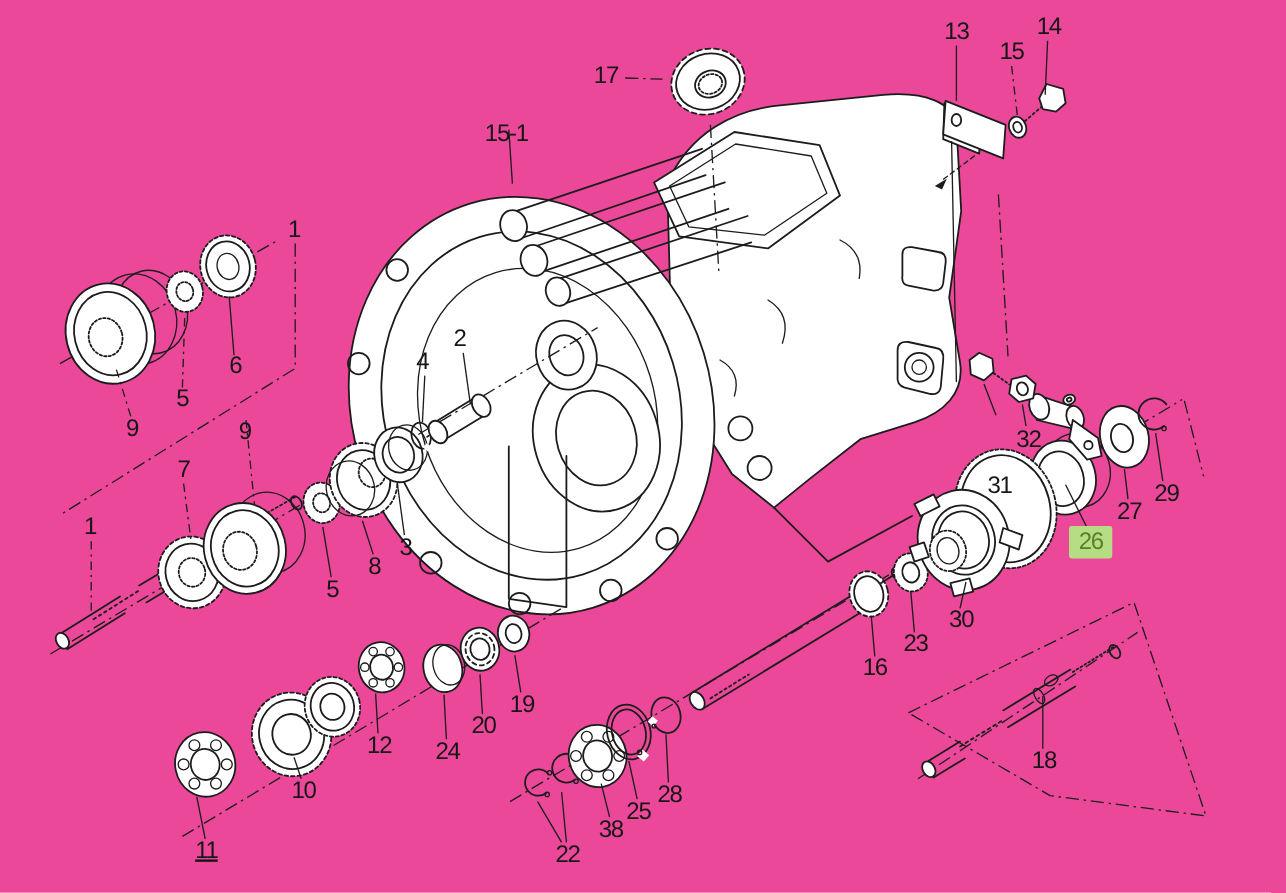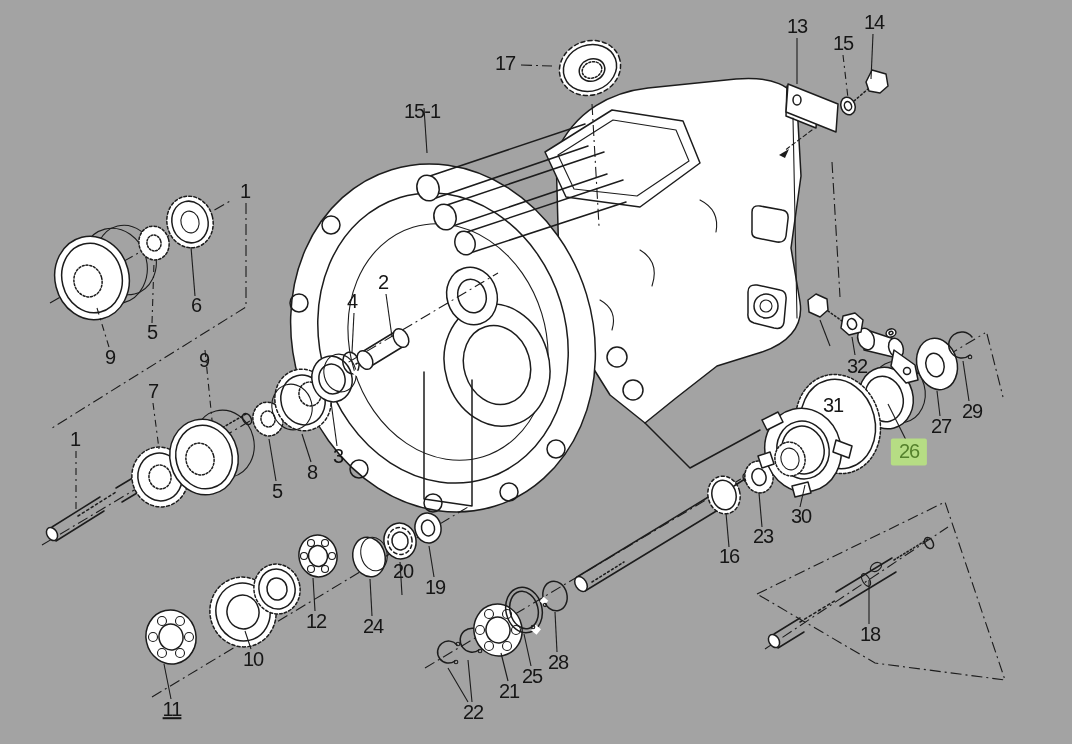--- a/index.html
+++ b/index.html
@@ -1,16 +1,16 @@
 <!DOCTYPE html>
 <html><head>
 <meta charset="utf-8">
 <style>
   html,body{margin:0;padding:0;background:#ffffff;}
-  .stage{position:relative;width:1072px;height:744px;background:#a3a3a3;overflow:hidden;
+  .stage{position:relative;width:1072px;height:744px;background:#ec4899;overflow:hidden;
          font-family:"Liberation Sans",sans-serif;}
   .stage svg{position:absolute;left:0;top:0;}
   svg .ln{stroke:#1c1c1c;fill:none;stroke-width:1.5;stroke-linecap:round;stroke-linejoin:round;}
   svg .w{fill:#ffffff;}
   svg .thin{stroke-width:1.1;}
   svg .axis{stroke:#1c1c1c;fill:none;stroke-width:1.1;stroke-dasharray:11 4 2 4;}
   svg .ldr{stroke:#1c1c1c;fill:none;stroke-width:1.1;}
   svg .ldrd{stroke:#1c1c1c;fill:none;stroke-width:1.1;stroke-dasharray:7 4 2 4;}
   #labels{position:absolute;left:0;top:0;width:100%;height:100%;}
   .plabel{position:absolute;transform:translate(-50%,-54%);font-size:20px;line-height:1;
@@ -309,24 +309,24 @@
       <div class="plabel" style="left: 383px; top: 283px;">2</div>
       <div class="plabel" style="left: 352px; top: 302px;">4</div>
       <div class="plabel" style="left: 75px; top: 440px;">1</div>
       <div class="plabel" style="left: 338px; top: 457px;">3</div>
       <div class="plabel" style="left: 312px; top: 473px;">8</div>
       <div class="plabel" style="left: 277px; top: 492px;">5</div>
       <div class="plabel" style="left: 172px; top: 710px; text-decoration: underline;">11</div>
       <div class="plabel" style="left: 253px; top: 660px; text-align: right;">10</div>
       <div class="plabel" style="left: 316px; top: 622px;">12</div>
       <div class="plabel" style="left: 373px; top: 627px;">24</div>
-      <div class="plabel" style="left: 403px; top: 572px;">20</div>
+      <div class="plabel" style="left: 403px; top: 606px;">20</div>
       <div class="plabel" style="left: 435px; top: 588px;">19</div>
       <div class="plabel" style="left: 473px; top: 713px;">22</div>
-      <div class="plabel" style="left: 509px; top: 692px;">21</div>
+      <div class="plabel" style="left: 509px; top: 692px;">38</div>
       <div class="plabel" style="left: 532px; top: 677px;">25</div>
       <div class="plabel" style="left: 558px; top: 663px;">28</div>
       <div class="plabel" style="left: 729px; top: 557px; text-align: right;">16</div>
       <div class="plabel" style="left: 763px; top: 537px;">23</div>
       <div class="plabel" style="left: 801px; top: 517px;">30</div>
       <div class="plabel" style="left: 870px; top: 635px;">18</div>
       <div class="plabel" style="left: 833px; top: 358px; margin-top: 48px;">31</div>
       <div class="plabel" style="left: 857px; top: 367px;">32</div>
       <div class="plabel hl" style="left: 909px; top: 453px;">26</div>
       <div class="plabel" style="left: 941px; top: 427px;">27</div>

